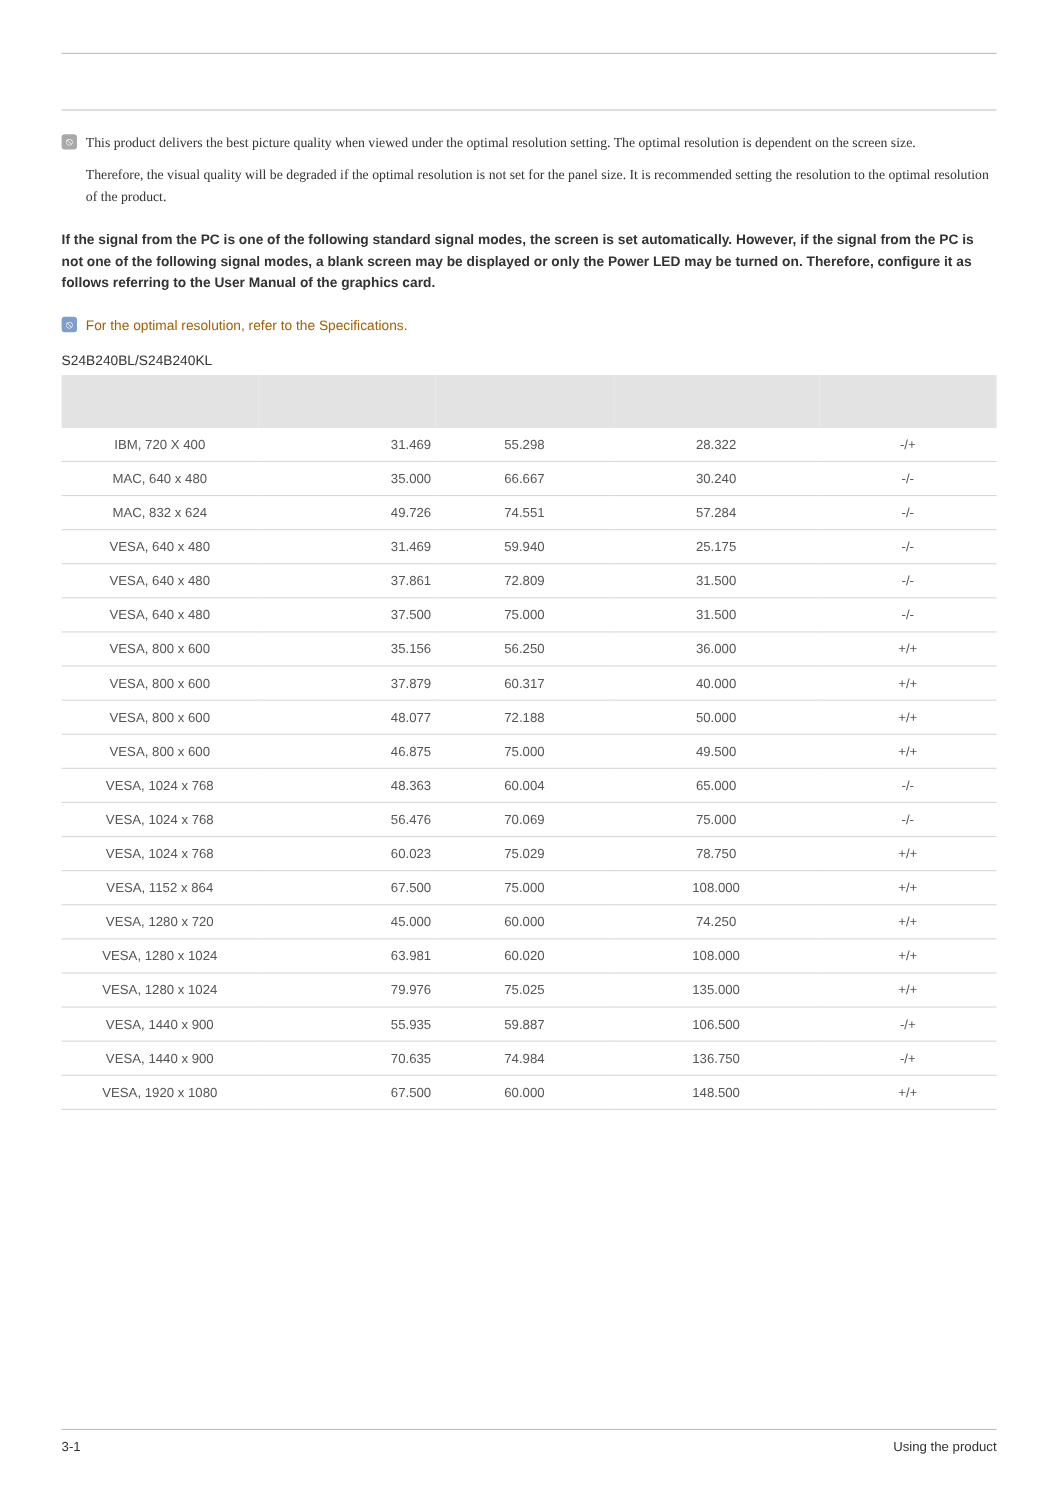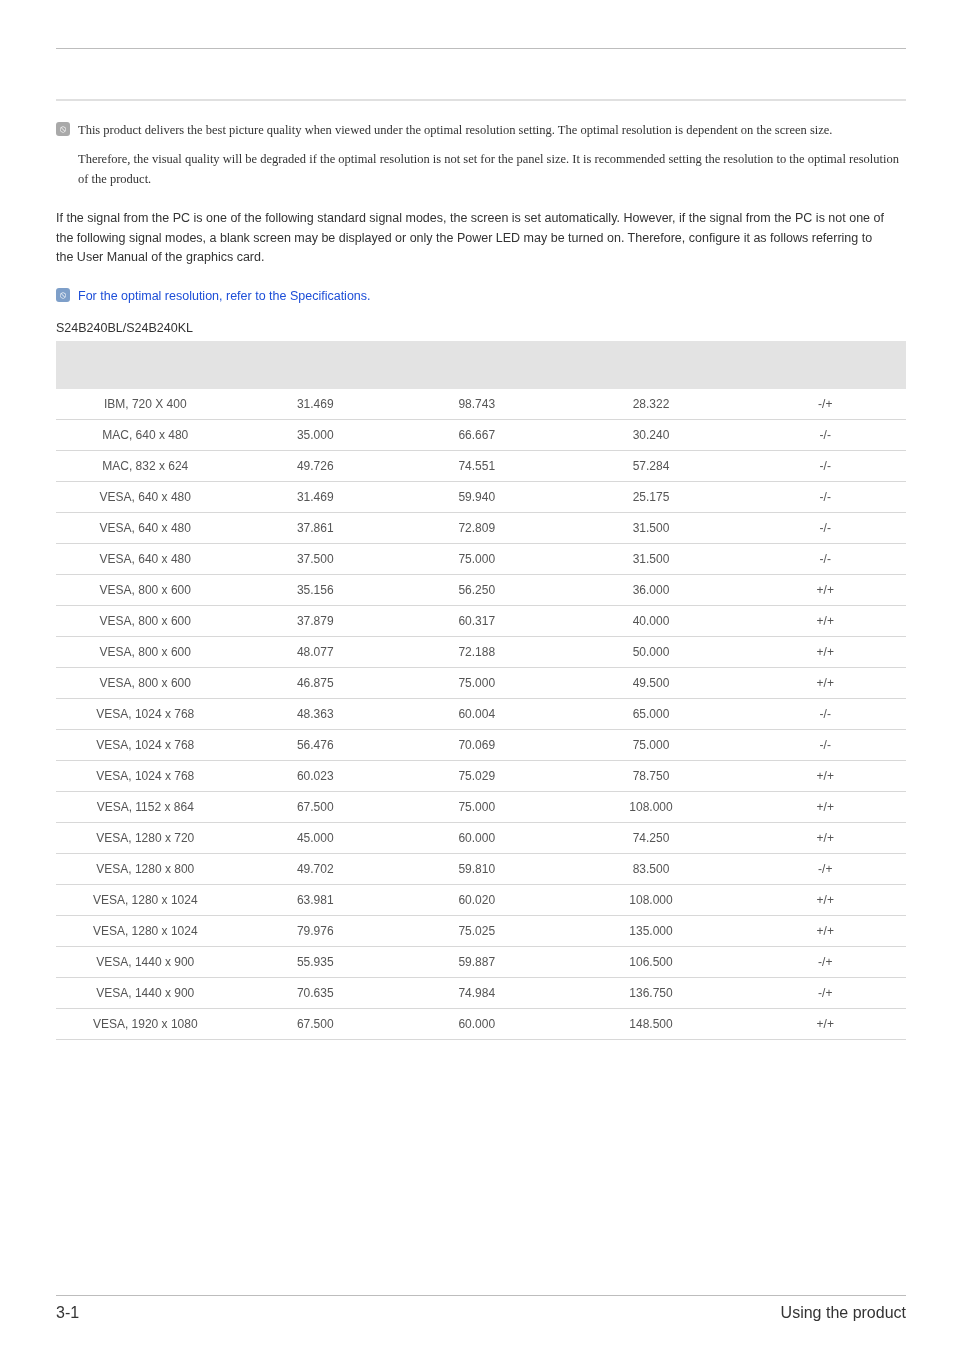--- a/index.html
+++ b/index.html
@@ -51,22 +51,23 @@
     flex: 1 1 auto;
     line-height: 1.55;
   }
   .note-text p {
     margin: 0 0 10px 0;
     font-family: Liberation Serif, serif;
   }
   .para {
     margin: 10px 16px 14px 0;
     line-height: 1.55;
-  }
-  .blue-text { color: #1d4ed8; }
+    font-weight: bold;
+  }
+  .blue-text { color: #a16207; }
   .model {
     margin: 14px 0 0 0;
   }
   table.signal {
     width: 100%;
     border-collapse: collapse;
     margin-top: 6px;
   }
   table.signal thead th {
     background: #e3e3e3;
@@ -76,33 +77,33 @@
   table.signal tbody td {
     text-align: center;
     padding: 8px 4px;
     border-bottom: 1px solid #d8d8d8;
     color: #555;
     font-size: 12px;
   }
   table.signal tbody tr td:first-child {
     width: 21%;
   }
-  table.signal tbody tr td:nth-child(2) { width: 19%; }
+  table.signal tbody tr td:nth-child(2) { width: 19%; text-align: right; }
   table.signal tbody tr td:nth-child(3) { width: 19%; }
   table.signal tbody tr td:nth-child(4) { width: 22%; }
   table.signal tbody tr td:nth-child(5) { width: 19%; }
 
   .footer {
     position: absolute;
     left: 56px;
     right: 48px;
     bottom: 28px;
     display: flex;
     justify-content: space-between;
-    font-size: 16px;
+    font-size: 12px;
     color: #333;
     border-top: 1px solid #bdbdbd;
     padding-top: 8px;
   }
 </style>
 </head>
 <body>
 
 <div class="page">
 
@@ -133,21 +134,21 @@
         <th></th>
         <th></th>
         <th></th>
         <th></th>
       </tr>
     </thead>
     <tbody id="signal-body">
     <tr>
           <td>IBM, 720 X 400</td>
           <td>31.469</td>
-          <td>98.743</td>
+          <td>55.298</td>
           <td>28.322</td>
           <td>-/+</td>
         </tr>
         <tr>
           <td>MAC, 640 x 480</td>
           <td>35.000</td>
           <td>66.667</td>
           <td>30.240</td>
           <td>-/-</td>
         </tr>
@@ -234,27 +235,20 @@
           <td>75.000</td>
           <td>108.000</td>
           <td>+/+</td>
         </tr>
         <tr>
           <td>VESA, 1280 x 720</td>
           <td>45.000</td>
           <td>60.000</td>
           <td>74.250</td>
           <td>+/+</td>
-        </tr>
-        <tr>
-          <td>VESA, 1280 x 800</td>
-          <td>49.702</td>
-          <td>59.810</td>
-          <td>83.500</td>
-          <td>-/+</td>
         </tr>
         <tr>
           <td>VESA, 1280 x 1024</td>
           <td>63.981</td>
           <td>60.020</td>
           <td>108.000</td>
           <td>+/+</td>
         </tr>
         <tr>
           <td>VESA, 1280 x 1024</td>

